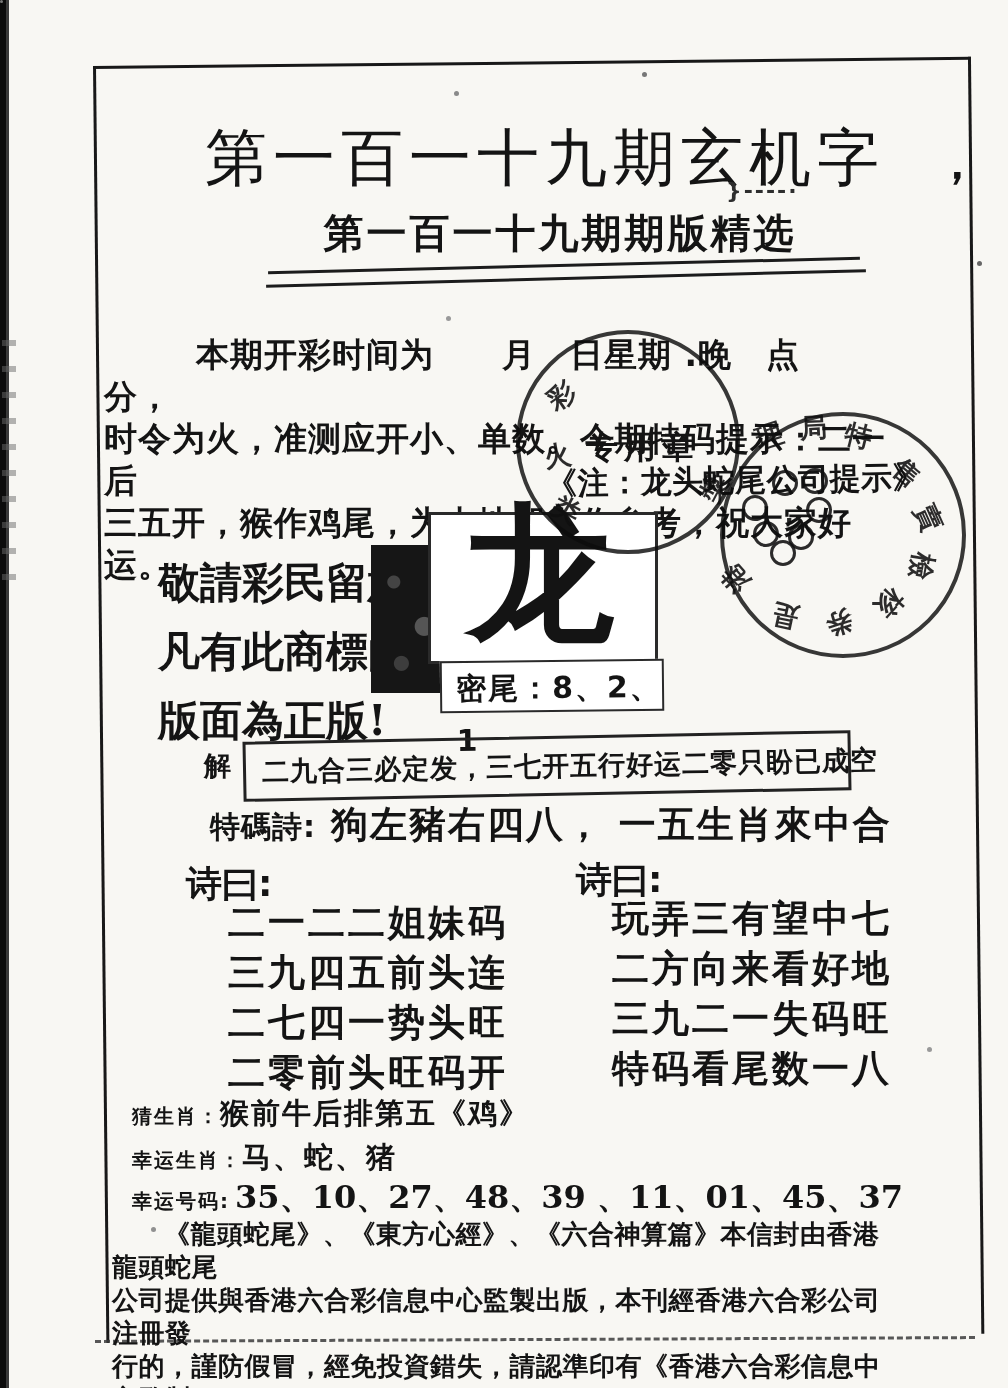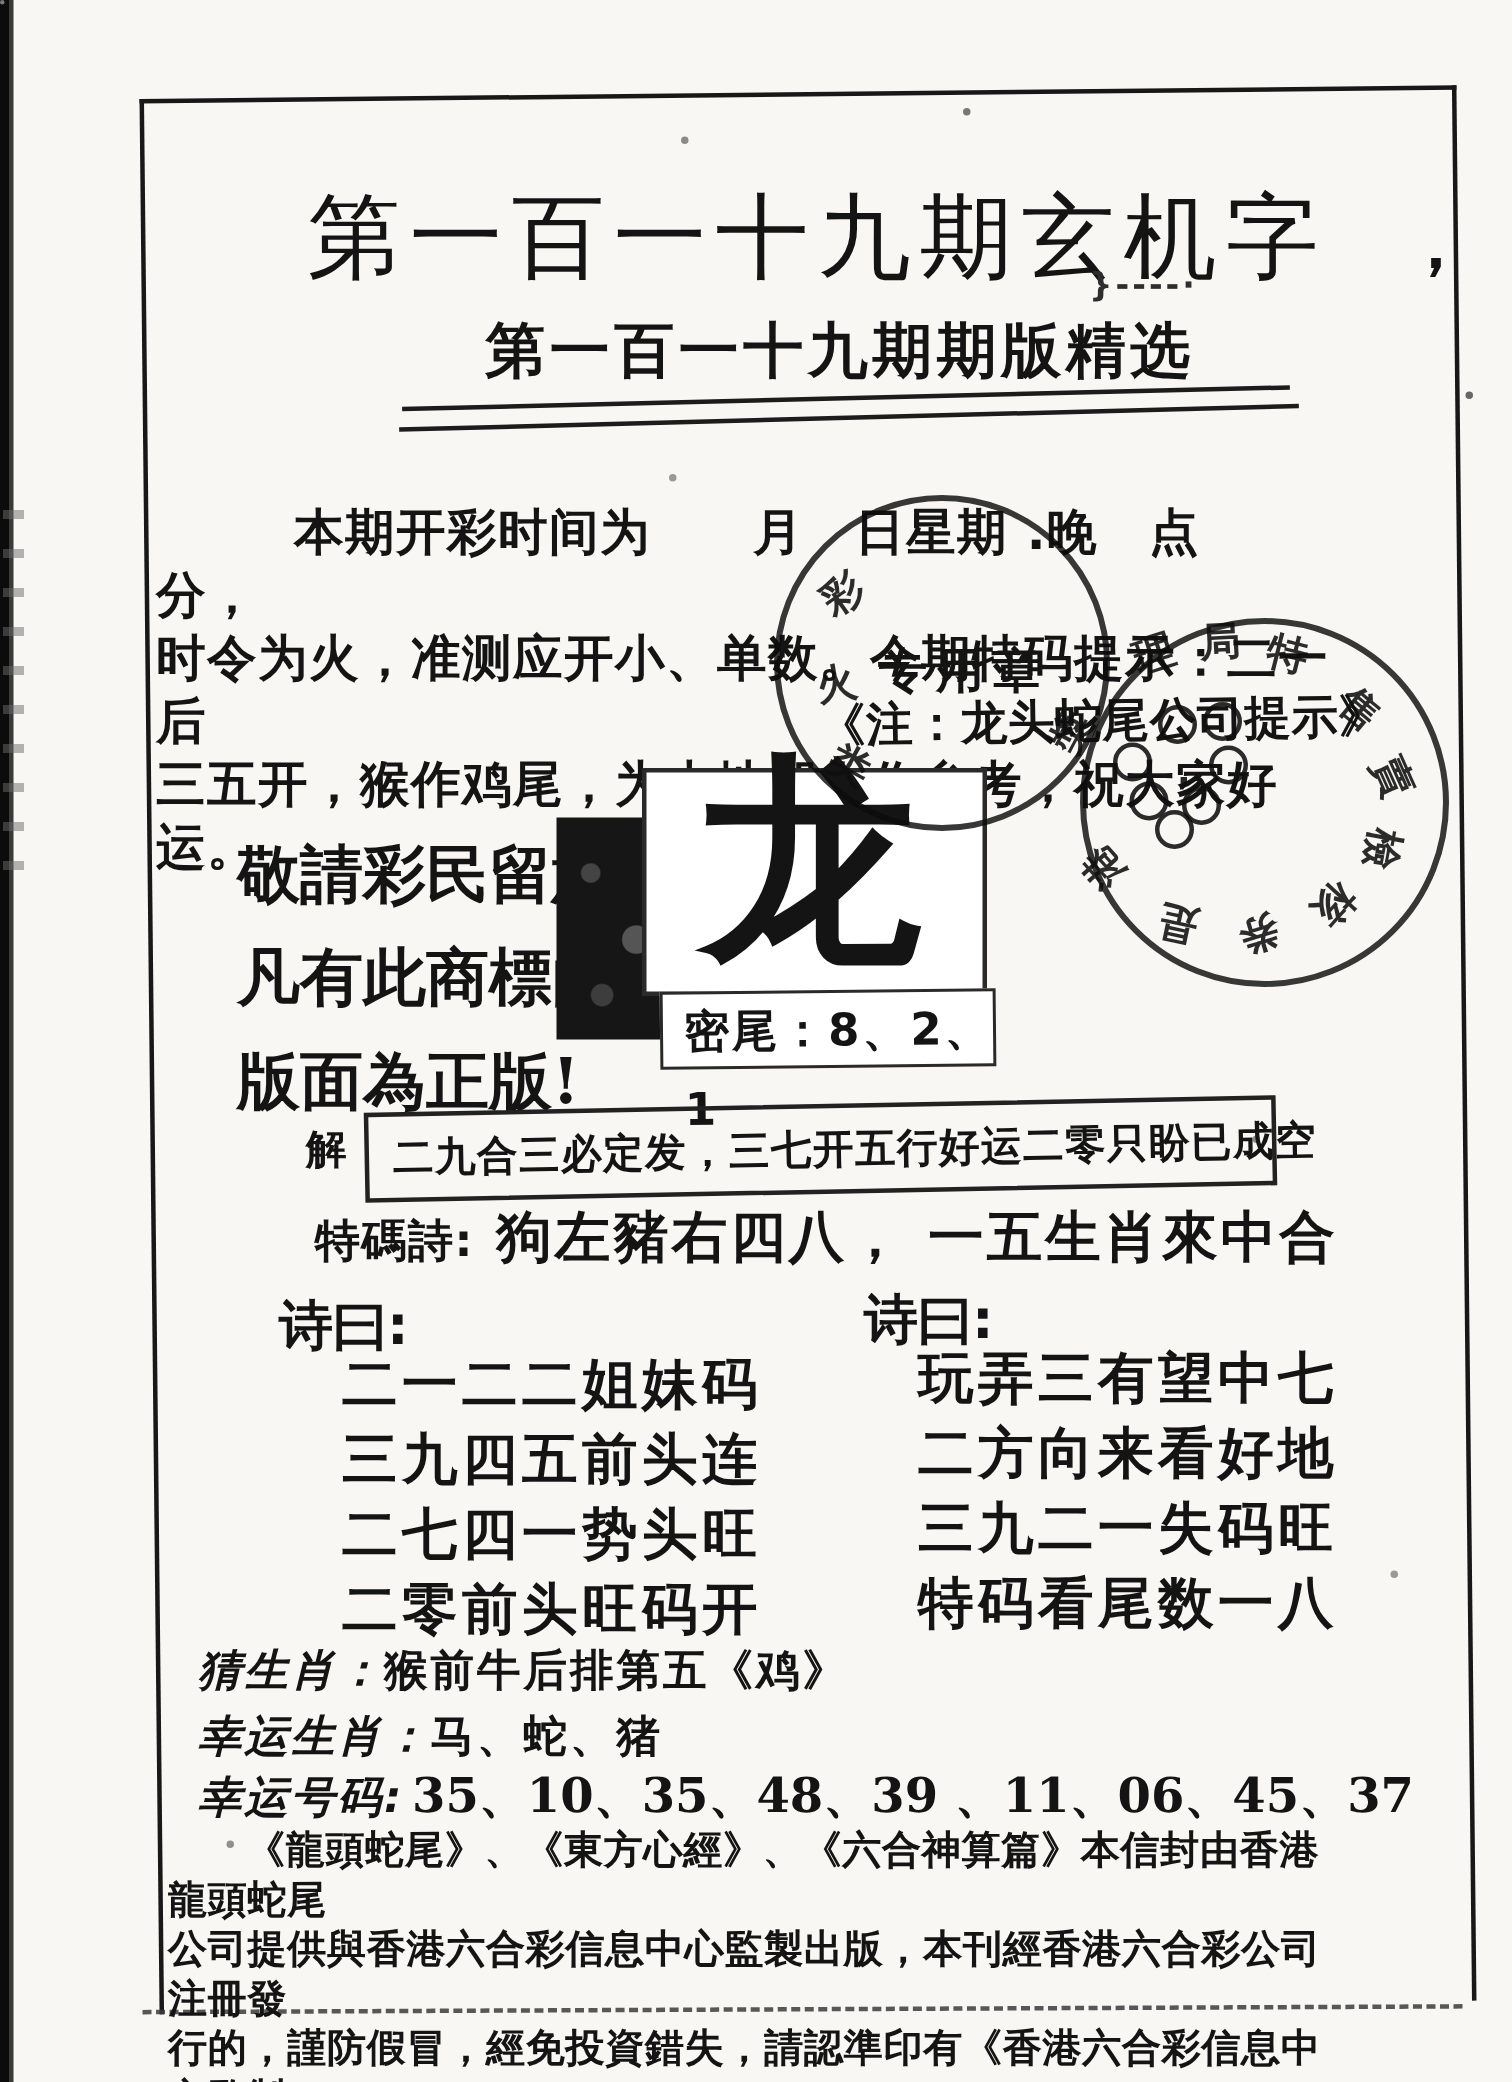--- a/index.html
+++ b/index.html
@@ -66,21 +66,21 @@
   .jie-box{left:243px;top:736px;width:602px;height:54px;border:3px solid #222;
       transform:rotate(-1.1deg);background:transparent;}
   .jie-text{left:262px;top:748px;font-size:27px;font-weight:600;letter-spacing:1px;
       transform:rotate(-1.1deg);}
   .special{left:210px;top:800px;white-space:nowrap;}
   .special .lbl{font-size:30px;font-weight:900;letter-spacing:1px;}
   .special .txt{font-size:37px;font-weight:600;letter-spacing:2px;}
   .poem-h{font-size:36px;font-weight:800;}
   .poem{font-size:37px;font-weight:600;line-height:50px;letter-spacing:3px;}
   .zl{white-space:nowrap;}
-  .zl .lbl{font-size:29px;font-weight:900;letter-spacing:2px;font-style:italic;}
+  .zl .lbl{font-size:20px;font-weight:900;letter-spacing:2px;}
   .zl .val{font-size:29px;font-weight:700;letter-spacing:2px;}
   .zl .num{font-size:32px;font-weight:600;font-family:"DejaVu Serif","Liberation Serif",serif;}
   .footer{left:112px;top:1218px;width:772px;font-size:26px;line-height:33px;font-weight:600;
       letter-spacing:0.5px;}
   .footer .f1{text-indent:52px;}
 </style>
 </head>
 <body>
 
 <div class="page">
@@ -171,21 +171,21 @@
     <div>特码看尾数一八</div>
   </div>
 
   <div class="abs zl" style="left:132px;top:1094px;">
     <span class="lbl">猜生肖：</span><span class="val">猴前牛后排第五《鸡》</span>
   </div>
   <div class="abs zl" style="left:132px;top:1138px;">
     <span class="lbl">幸运生肖：</span><span class="val">马、蛇、猪</span>
   </div>
   <div class="abs zl" style="left:132px;top:1176px;">
-    <span class="lbl">幸运号码:</span> <span class="num">35、10、35、48、39 、11、06、45、37</span>
+    <span class="lbl">幸运号码:</span> <span class="num">35、10、27、48、39 、11、01、45、37</span>
   </div>
 
   <div class="abs footer">
     <div class="f1">《龍頭蛇尾》、《東方心經》、《六合神算篇》本信封由香港龍頭蛇尾</div>
     <div>公司提供與香港六合彩信息中心監製出版，本刊經香港六合彩公司注冊發</div>
     <div>行的，謹防假冒，經免投資錯失，請認準印有《香港六合彩信息中心監製</div>
 
   </div>
 
 </div>

